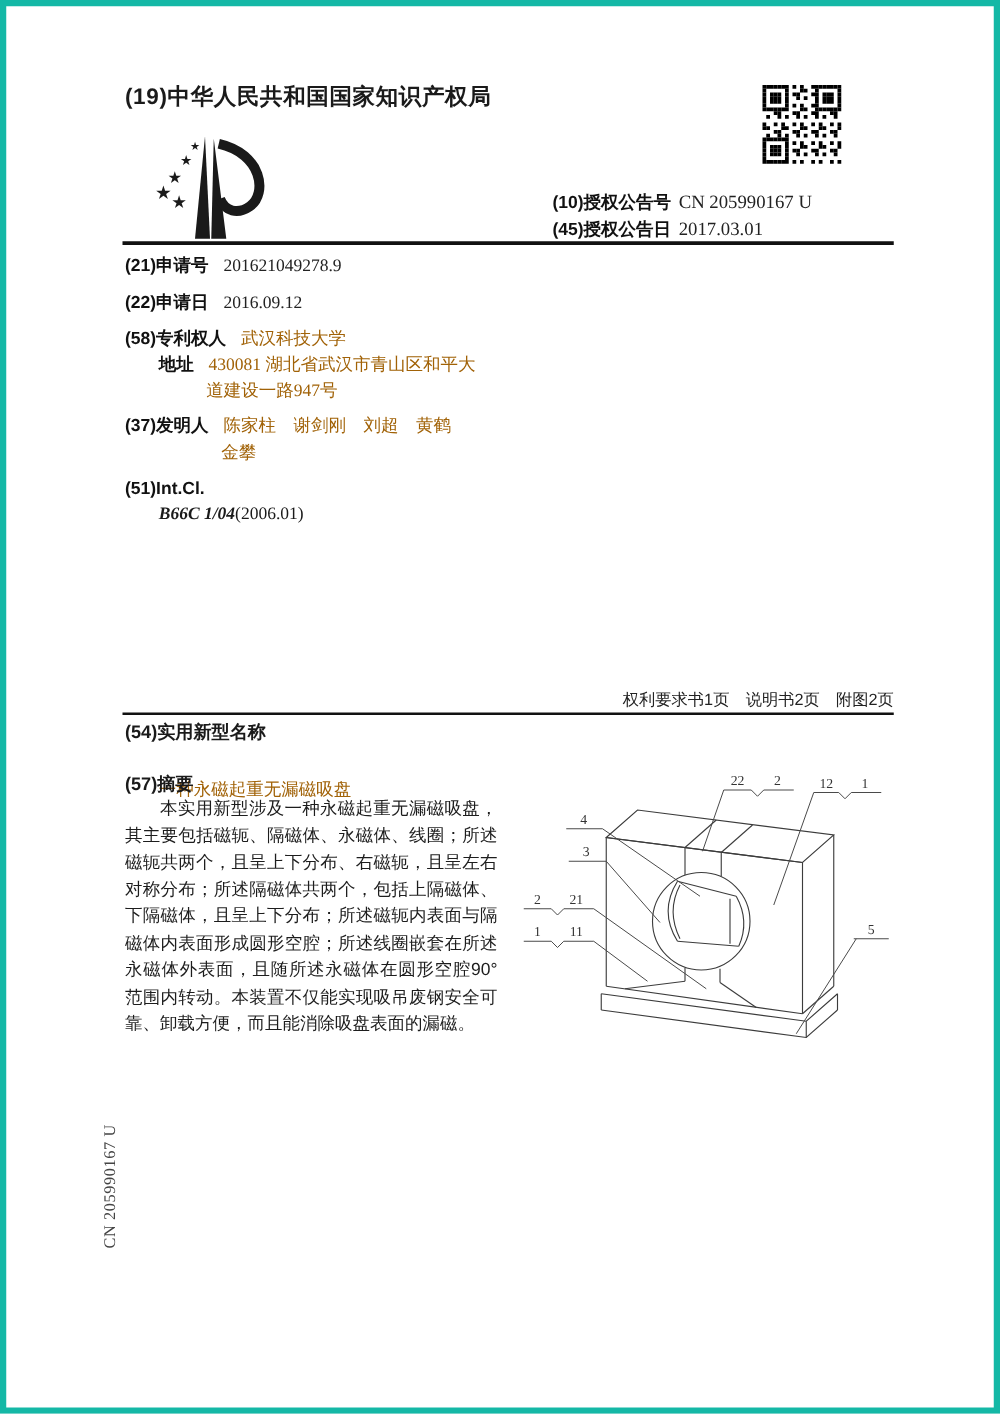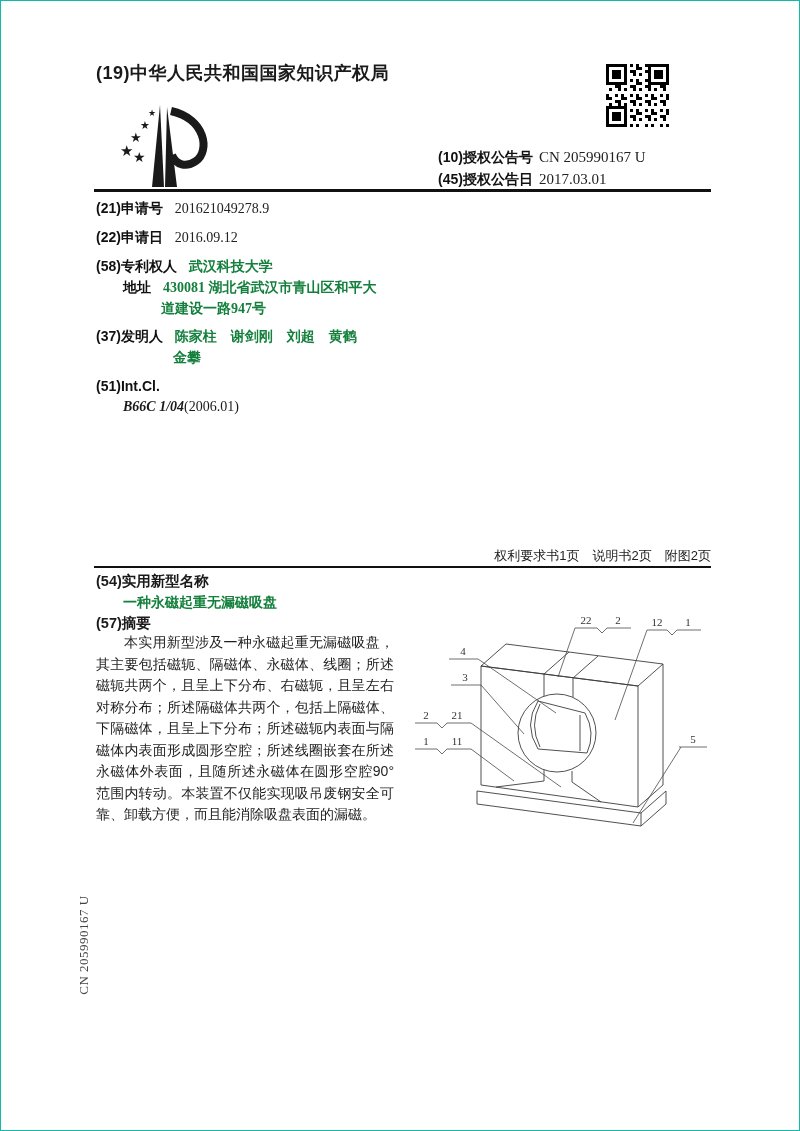--- a/index.html
+++ b/index.html
@@ -1,22 +1,22 @@
 <!DOCTYPE html>
 <html><head>
 <meta charset="utf-8">
 <style>
   html,body{margin:0;padding:0;background:#e8e8e8;}
-  .page{position:relative;width:800px;height:1131px;background:#fff;border:1px solid #14b8a6;
+  .page{position:relative;width:800px;height:1131px;background:#fff;border:5px solid #14b8a6;
         box-sizing:border-box;overflow:hidden;
         font-family:"Liberation Sans",sans-serif;color:#1a1a1a;}
   .abs{position:absolute;}
   .lbl{font-family:"Liberation Sans",sans-serif;font-weight:bold;color:#111;}
   .val{font-family:"Liberation Serif",serif;color:#222;}
-  .cn-val{font-family:"Liberation Serif",serif;font-weight:bold;color:#15803d;}
+  .cn-val{font-family:"Liberation Serif",serif;font-weight:normal;color:#a16207;margin-top:25px;}
   .row{position:absolute;white-space:nowrap;font-size:14px;}
   .row .lbl{margin-right:8px;}
   .office{font-size:18px;font-weight:bold;letter-spacing:0.5px;}
   .doc-type{font-size:21px;font-weight:bold;letter-spacing:1px;}
   .publine{font-size:14px;white-space:nowrap;}
   .publine .val{font-size:15px;margin-left:6px;}
   .rule{position:absolute;background:#111;}
   .pages-info{font-size:13px;color:#222;text-align:right;}
   .sec-label{font-size:14.5px;font-weight:bold;}
   .title-line{font-size:14px;}

